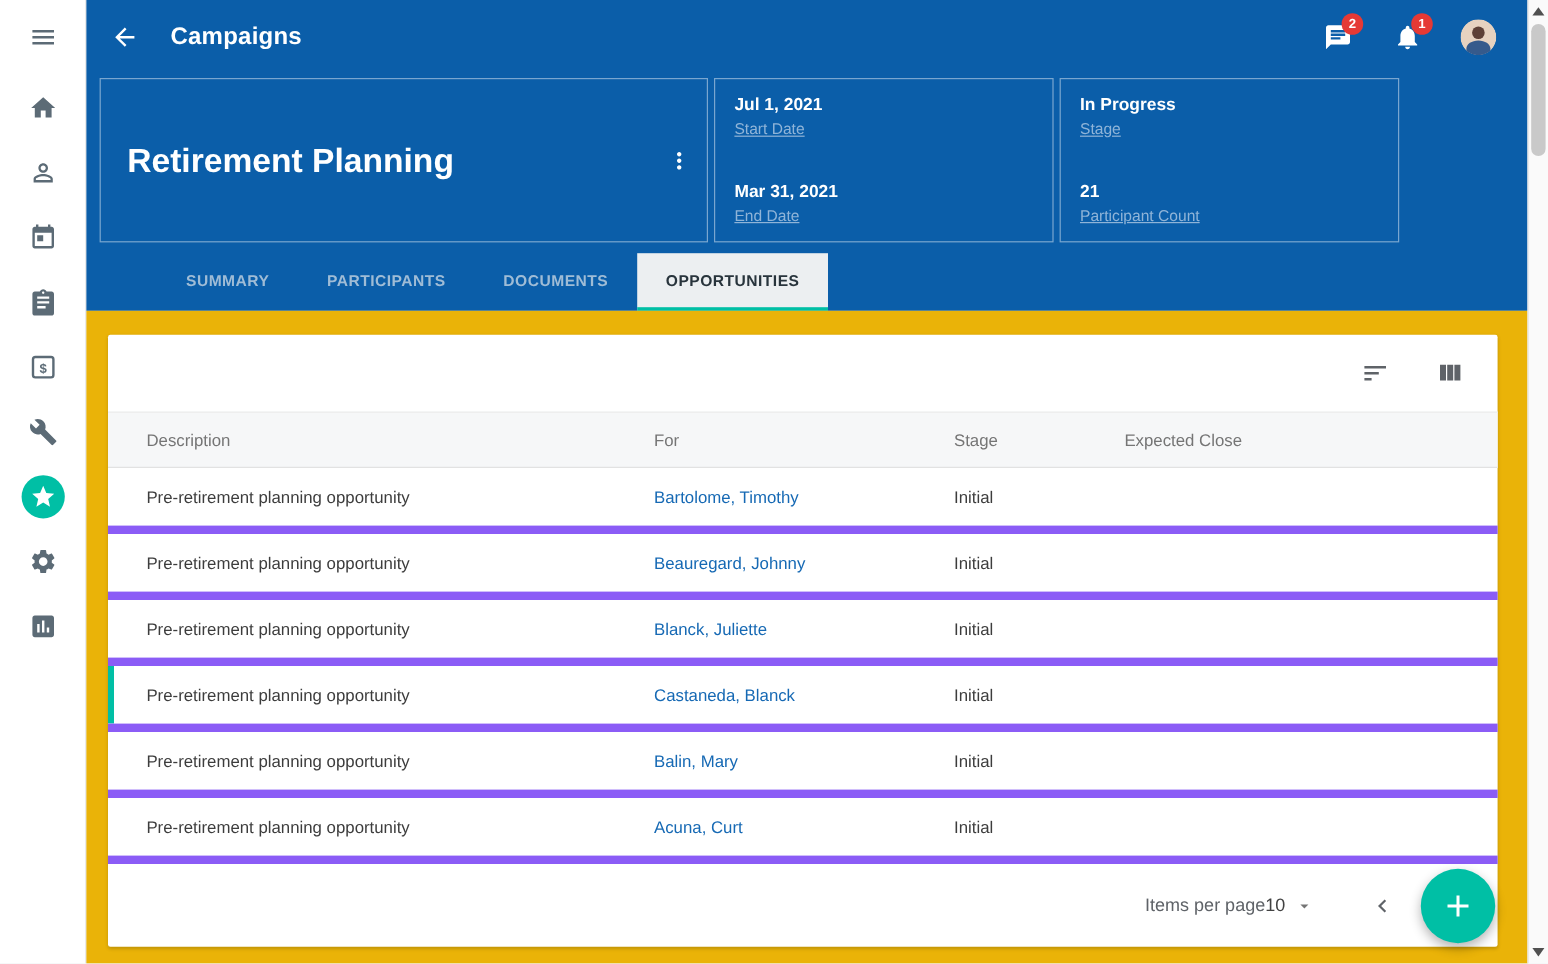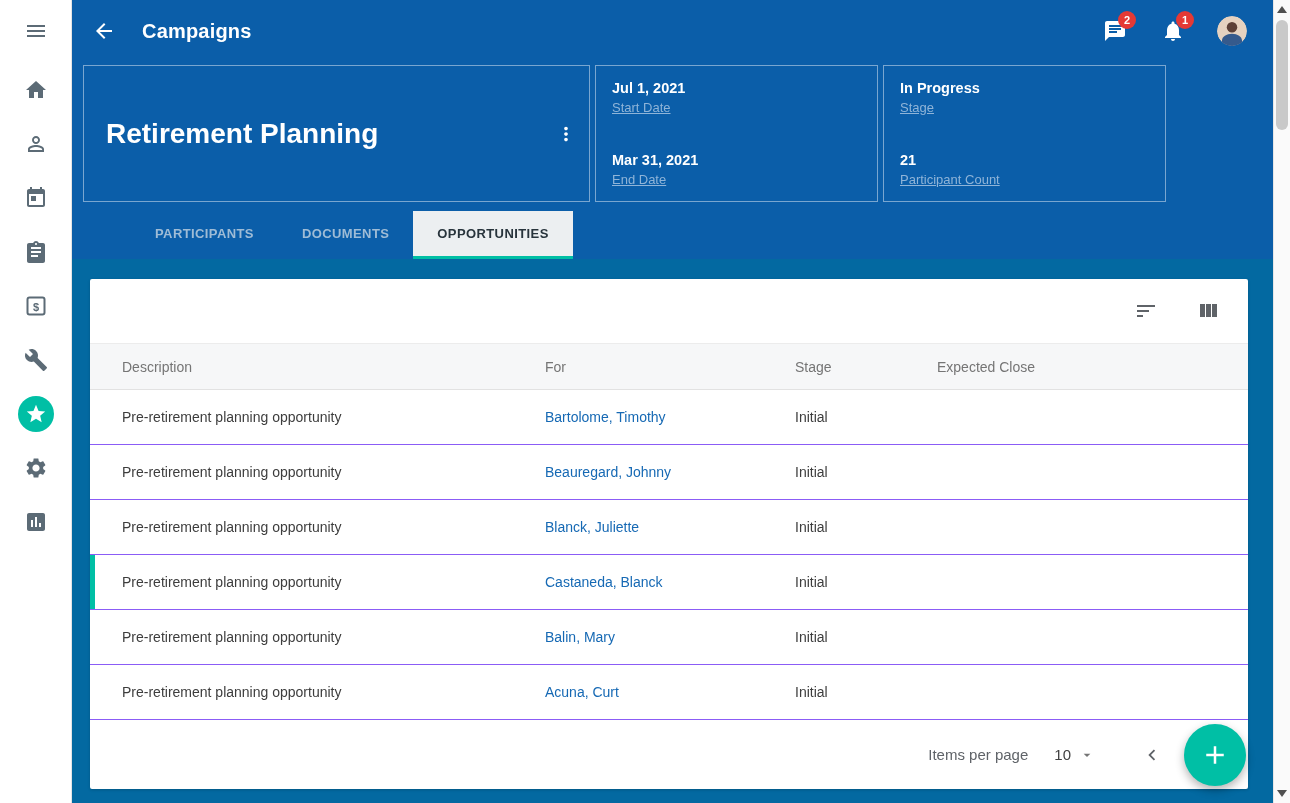--- a/index.html
+++ b/index.html
@@ -44,38 +44,38 @@
   .field .label { font-size:13px; color:#8fb4d8; margin-top:4px;text-decoration:underline; }
   .kebab svg { width:22px; height:22px; }
 
   
   .tabs { display:flex; margin-left:59px; height:48px; }
   .tab { padding:0 24px; display:flex; align-items:center; font-size:13px; font-weight:700;
          letter-spacing:.4px; color:#9fbcd6; cursor:pointer; border-bottom:3px solid transparent; }
   .tab.active { background:#eceff1; color:#28343c; border-bottom:3px solid #00bfa5; }
 
   
-  .content { flex:1; background:#0369a1; padding:20px 25px 0 18px; position:relative; }
+  .content { flex:1; background:#eab308; padding:20px 25px 0 18px; position:relative; }
   .panel { background:#fff; height:510px; box-shadow:0 1px 3px rgba(0,0,0,.18);
            border-radius:2px; display:flex; flex-direction:column; }
   .panel-toolbar { height:64px; display:flex; align-items:center; justify-content:flex-end;
                    gap:38px; padding-right:28px; }
   .panel-toolbar .icon-btn { color:#5f6368; }
 
   .grid { display:grid; grid-template-columns:423px 250px 142px 1fr; align-items:center;
           padding:0 24px 0 32px; }
   .thead { height:47px; background:#f6f7f8; border-top:1px solid #ececec;
            border-bottom:1px solid #e2e2e2; color:#757575; font-size:14px; }
-  .row { height:55px; border-bottom:1px solid #8b5cf6; font-size:14px; color:#3d3d3d; }
+  .row { height:55px; border-bottom:7px solid #8b5cf6; font-size:14px; color:#3d3d3d; }
   .row.highlighted { box-shadow:inset 5px 0 0 #00bfa5; }
   .row a { color:#1669b4; text-decoration:none; }
 
   .panel-footer { flex:1; display:flex; align-items:center; justify-content:flex-end;
                   padding-right:85px; color:#5f6368; font-size:15px; }
-  .per-page { margin-left:26px; display:flex; align-items:center; gap:8px; color:#424242; cursor:pointer; }
+  .per-page { display:flex; align-items:center; gap:8px; color:#424242; cursor:pointer; }
   .per-page svg { width:16px; height:16px; fill:#757575; }
   .pager-prev { margin-left:46px; color:#5f6368; }
   .pager-prev svg { width:22px; height:22px; }
 
   .fab { position:absolute; right:27px; bottom:17px; width:62px; height:62px; border-radius:50%;
          background:#00bfa5; border:none; cursor:pointer; display:flex; align-items:center;
          justify-content:center; box-shadow:0 4px 10px rgba(0,0,0,.3); }
   .fab svg { width:30px; height:30px; fill:#fff; }
 
   
@@ -205,20 +205,21 @@
             <div class="label">Stage</div>
           </div>
           <div class="field">
             <div class="value">21</div>
             <div class="label">Participant Count</div>
           </div>
         </section>
       </div>
 
       <div class="tabs">
+        <div class="tab">SUMMARY</div>
         <div class="tab">PARTICIPANTS</div>
         <div class="tab">DOCUMENTS</div>
         <div class="tab active">OPPORTUNITIES</div>
       </div>
     </div>
 
     <div class="content">
       <div class="panel">
 
         <div class="panel-toolbar">

